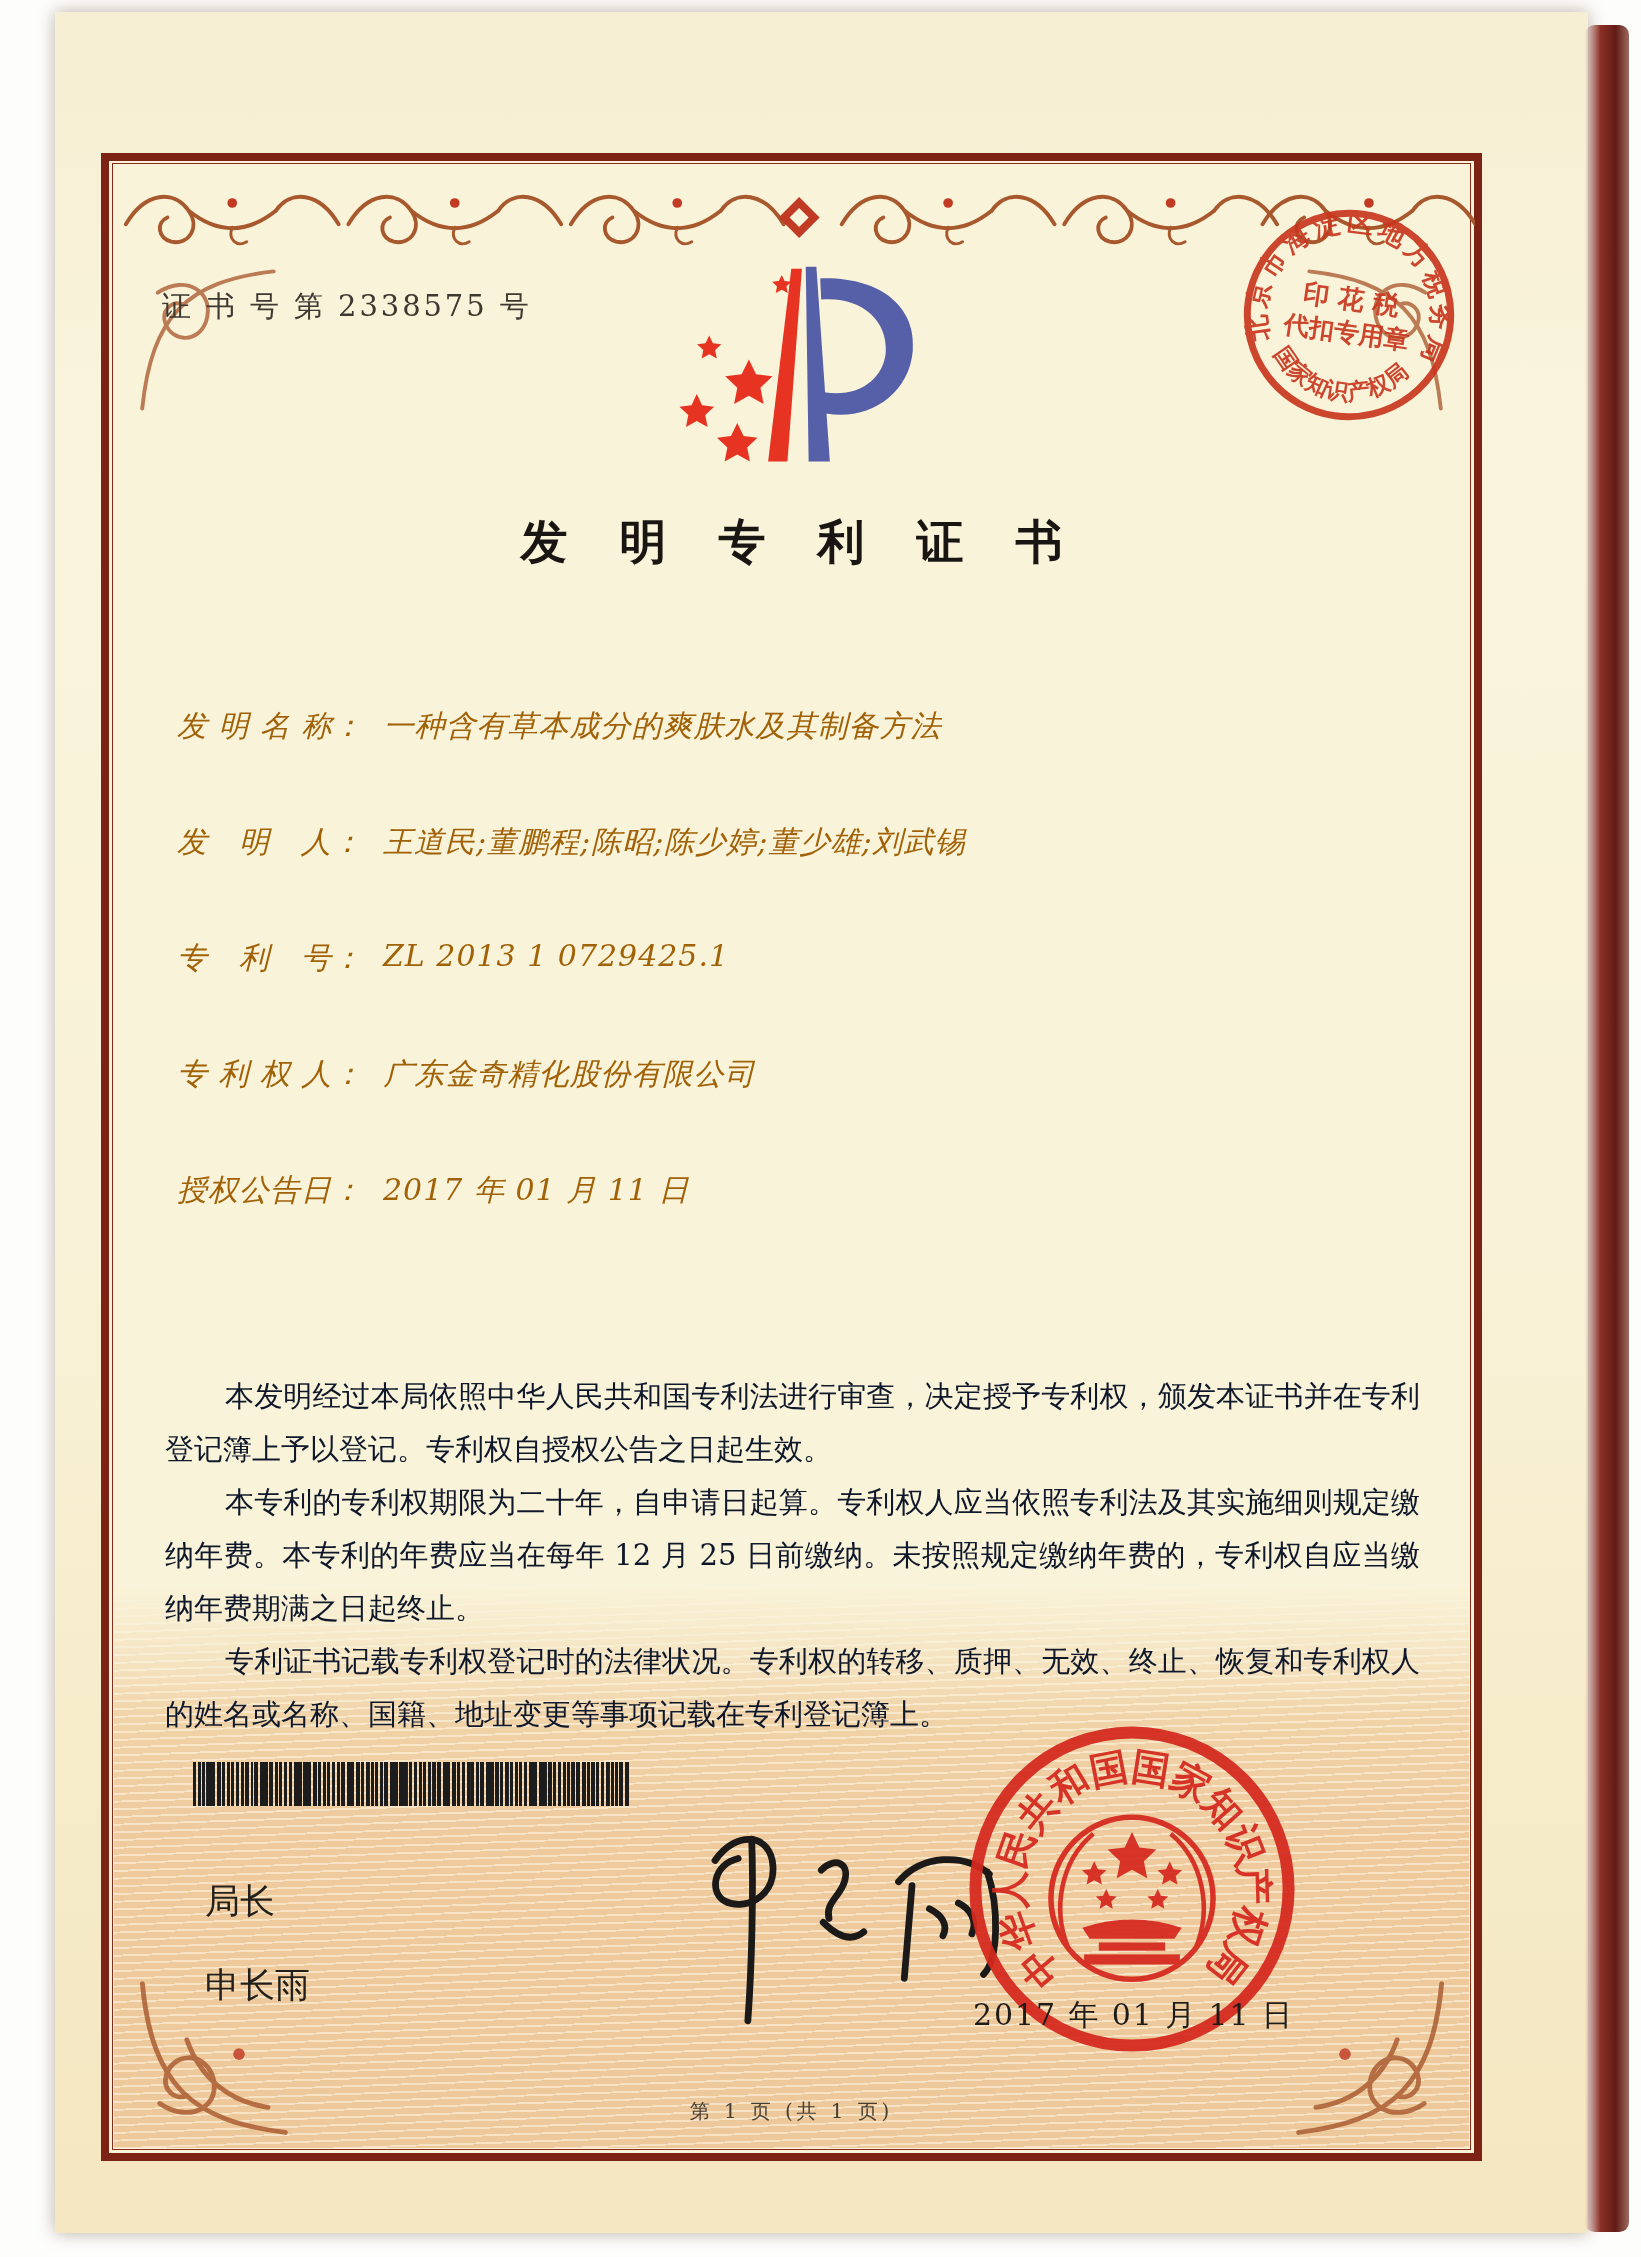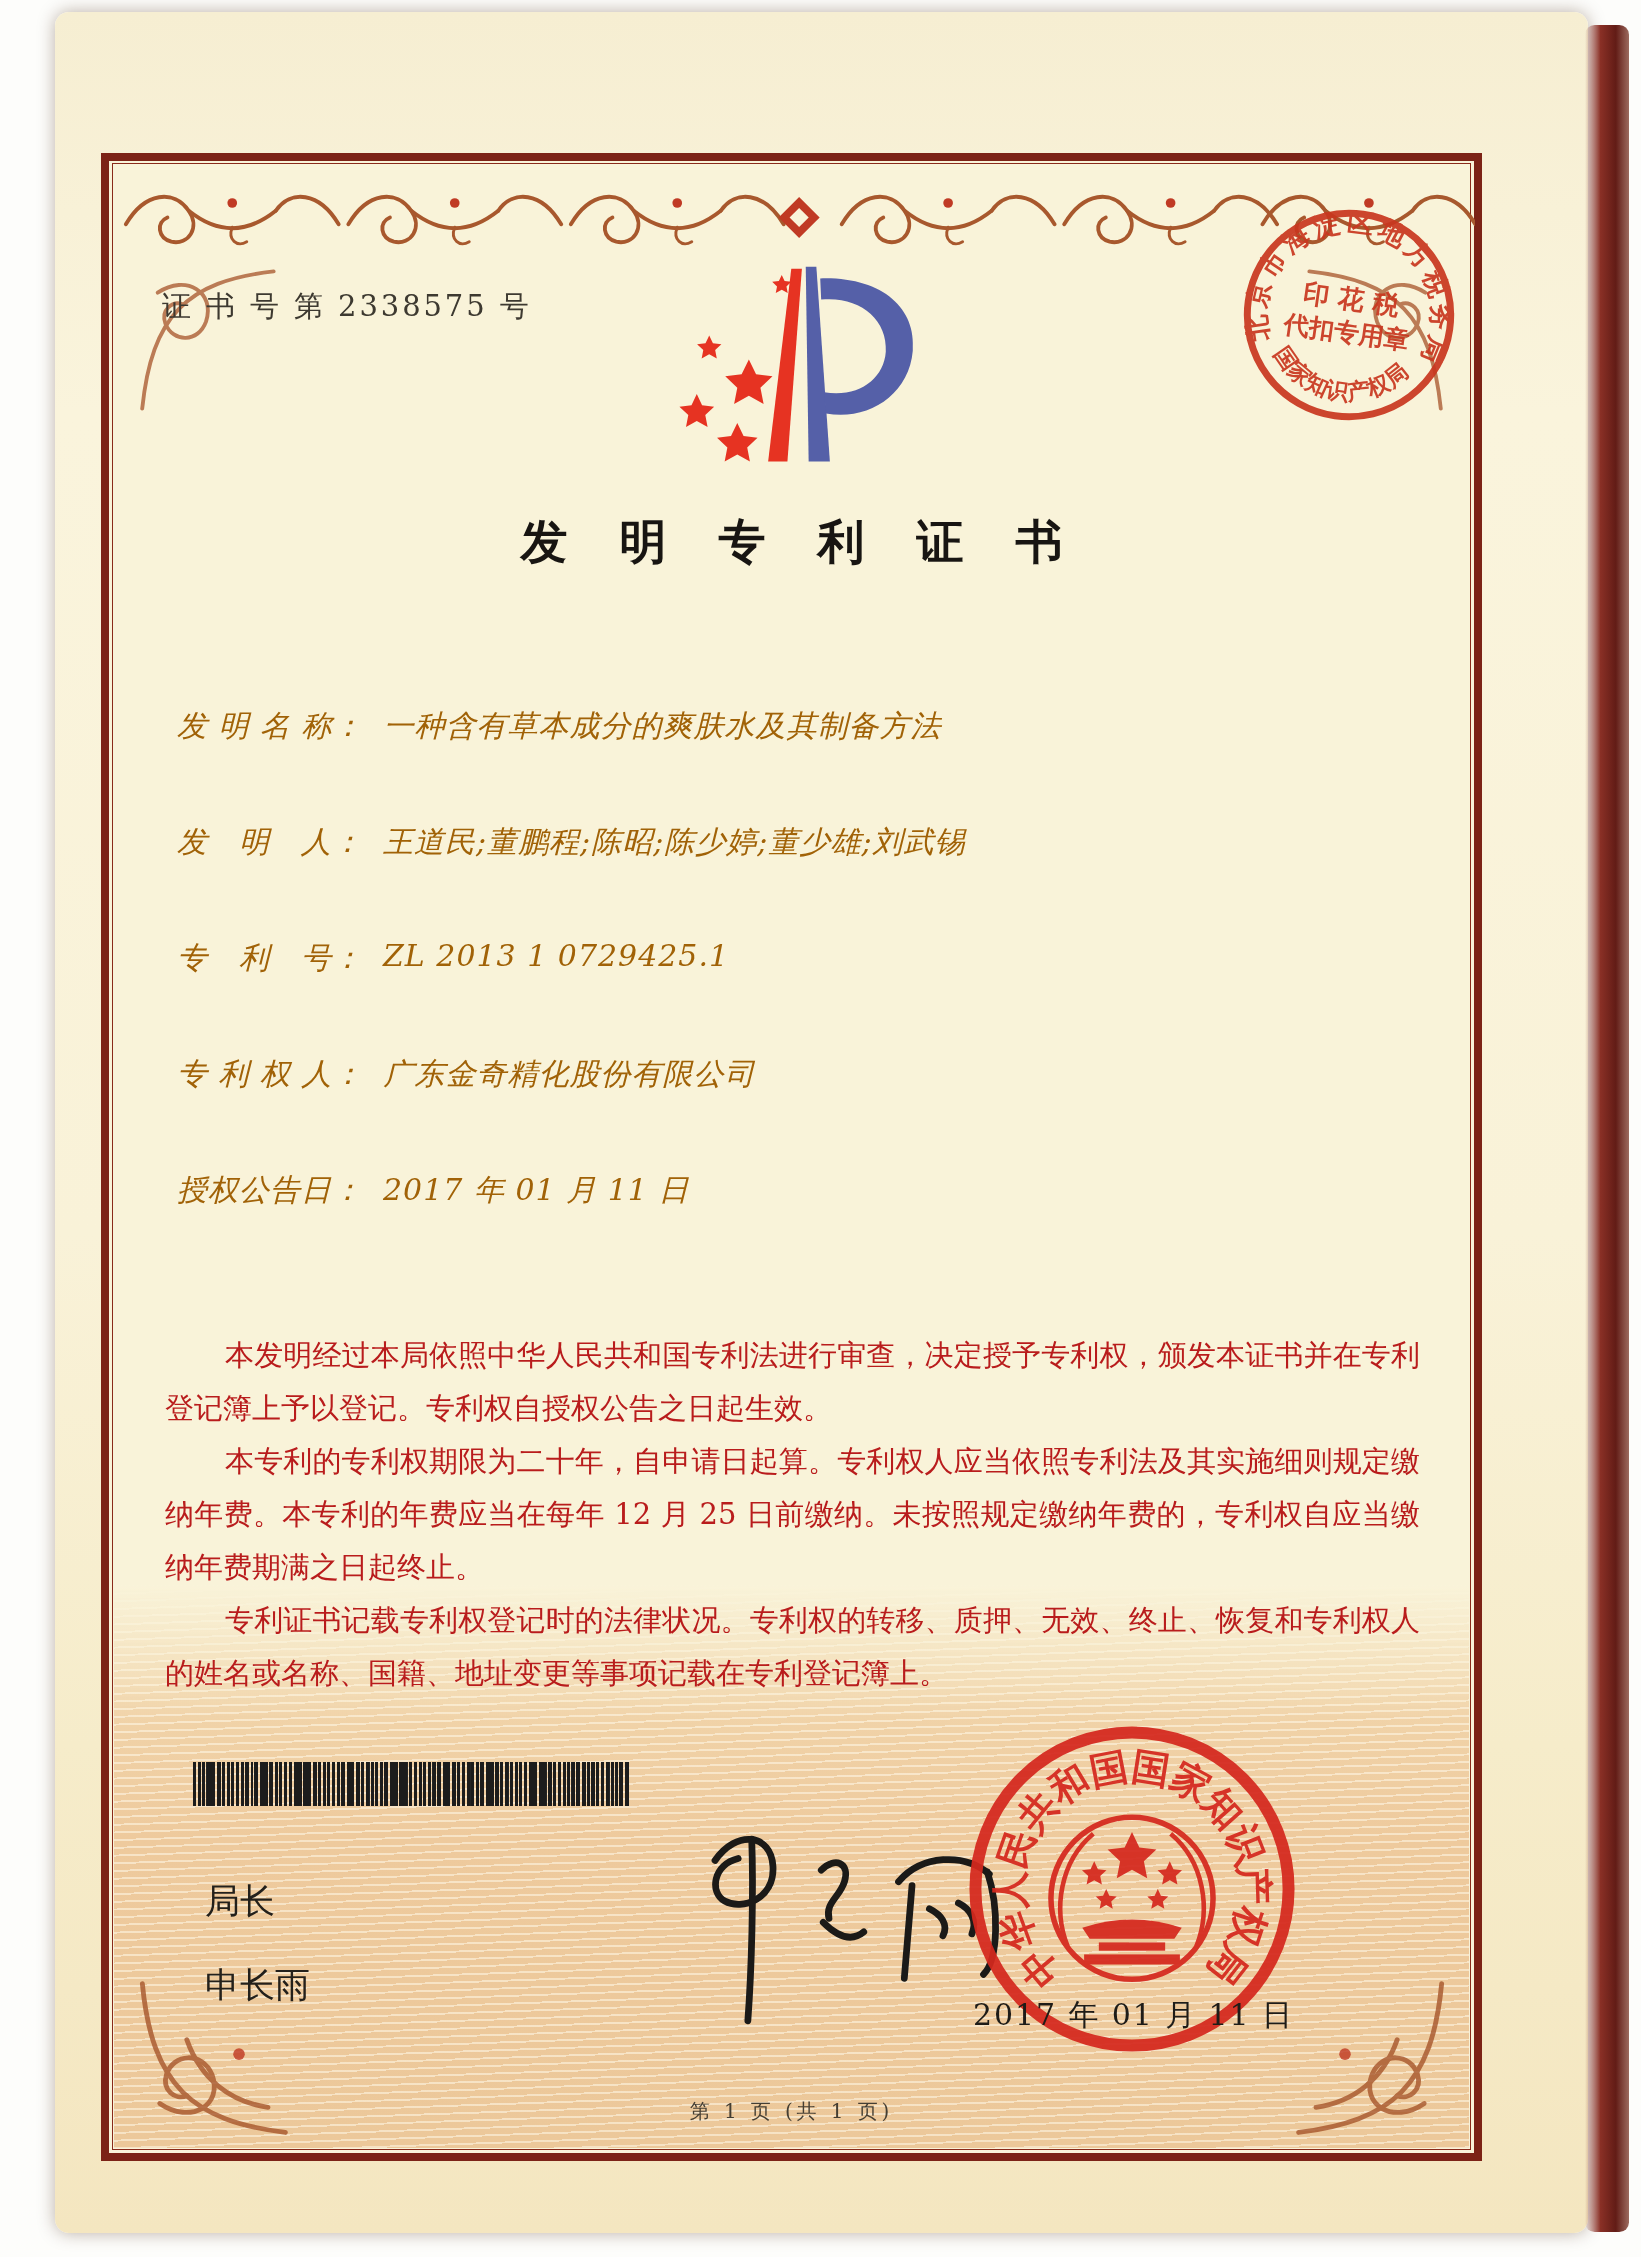--- a/index.html
+++ b/index.html
@@ -1,20 +1,20 @@
 <!DOCTYPE html>
 <html><head>
 <meta charset="utf-8">
 <style>
   html,body{margin:0;padding:0;background:#ffffff;}
   .page{position:relative;width:1641px;height:2257px;background:#fdfdfb;overflow:hidden;
         font-family:"DejaVu Serif","Liberation Serif",serif;}
   .paper{position:absolute;left:55px;top:11.6px;width:1533px;height:2221px;
          background:linear-gradient(180deg,#f6eed2 0%,#faf4dc 18%,#f9f2d8 55%,#f6ecca 78%,#f4e6c0 100%);
-         box-shadow:0 0 17.4px rgba(60,30,10,.35);border-radius:14px;}
+         box-shadow:0 0 17.4px rgba(60,30,10,.35);border-radius:3px;}
   .spine{position:absolute;right:11.6px;top:25px;width:44px;height:2207px;border-radius:9.7px;
          background:linear-gradient(90deg,rgba(125,42,34,0) 0%,#8a3026 35%,#621c16 70%,#9c6a5e 100%);}
   .frame{position:absolute;left:46px;top:141px;width:1381px;height:2008px;
          border:8.7px solid #7c2316;box-sizing:border-box;background:#f9f3d9;}
   .frame-inner{position:absolute;inset:2.9px;border:1.9px solid #8a2a1a;pointer-events:none;}
   .waves{position:absolute;left:4.8px;right:4.8px;top:1424px;bottom:4.8px;
          background:
            linear-gradient(180deg,rgba(249,243,217,1) 0,rgba(249,243,217,0) 135px),
            repeating-linear-gradient(178deg,rgba(255,249,233,.55) 0 1.9px,rgba(0,0,0,0) 1.9px 7.7px),
            linear-gradient(180deg,#f3dcb4 0,#eeca9d 45%,#ecc89a 100%);}
@@ -22,22 +22,22 @@
   .corner{position:absolute;width:174px;height:174px;opacity:.9;}
   .cert-no{position:absolute;left:53px;top:126px;font-size:29px;letter-spacing:2.9px;color:#3d3930;}
   .logo{position:absolute;left:555px;top:98px;}
   .stamp{position:absolute;left:1127px;top:41px;transform:rotate(8deg);opacity:.92;}
   .title{position:absolute;left:0;right:0;top:350px;text-align:center;
          font-size:47px;font-weight:700;color:#181512;letter-spacing:52px;text-indent:52px;}
   .fields{position:absolute;left:68px;right:58px;top:545px;}
   .field-row{height:116px;font-size:30px;color:#a16207;letter-spacing:1px;display:flex;font-style:italic;}
   .field-row .lbl{white-space:pre;}
   .field-row .val{white-space:pre;margin-left:20px;}
-  .paras{position:absolute;left:56px;width:1255px;top:1168px;font-size:29px;line-height:53px;
-         color:#b91c1c;text-align:justify;}
+  .paras{position:absolute;left:56px;width:1255px;top:1209px;font-size:29px;line-height:53px;
+         color:#0f172a;text-align:justify;}
   .paras p{margin:0;text-indent:60px;}
   .barcode{position:absolute;left:84px;top:1601px;width:436px;height:44px;
            background:
              repeating-linear-gradient(90deg,#1c1c1c 0 2.9px,rgba(0,0,0,0) 2.9px 4.8px),
              repeating-linear-gradient(90deg,#1c1c1c 0 1.9px,rgba(0,0,0,0) 1.9px 8.7px),
              repeating-linear-gradient(90deg,#242424 0 1px,rgba(0,0,0,0) 1px 12.6px);}
   .director{position:absolute;left:96px;top:1717px;font-family:"Liberation Sans","DejaVu Sans",sans-serif;
             font-weight:400;font-size:35px;color:#23201b;}
   .director .name{margin-top:37px;}
   .signature{position:absolute;left:550px;top:1653px;}

